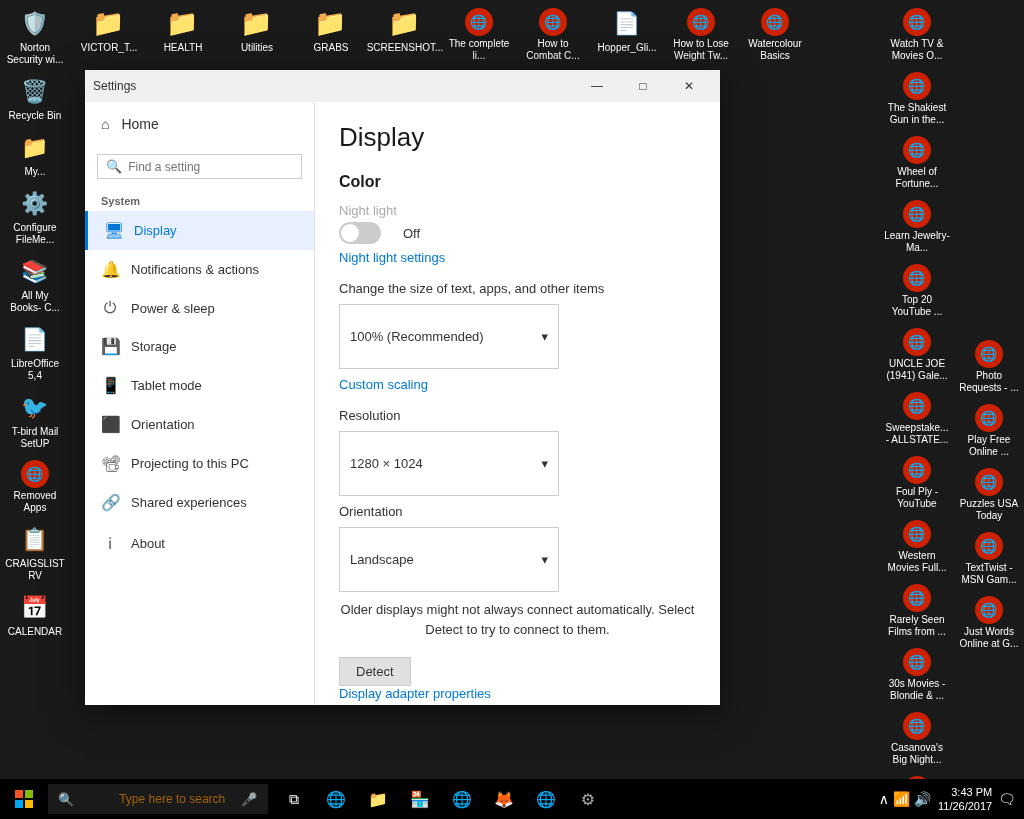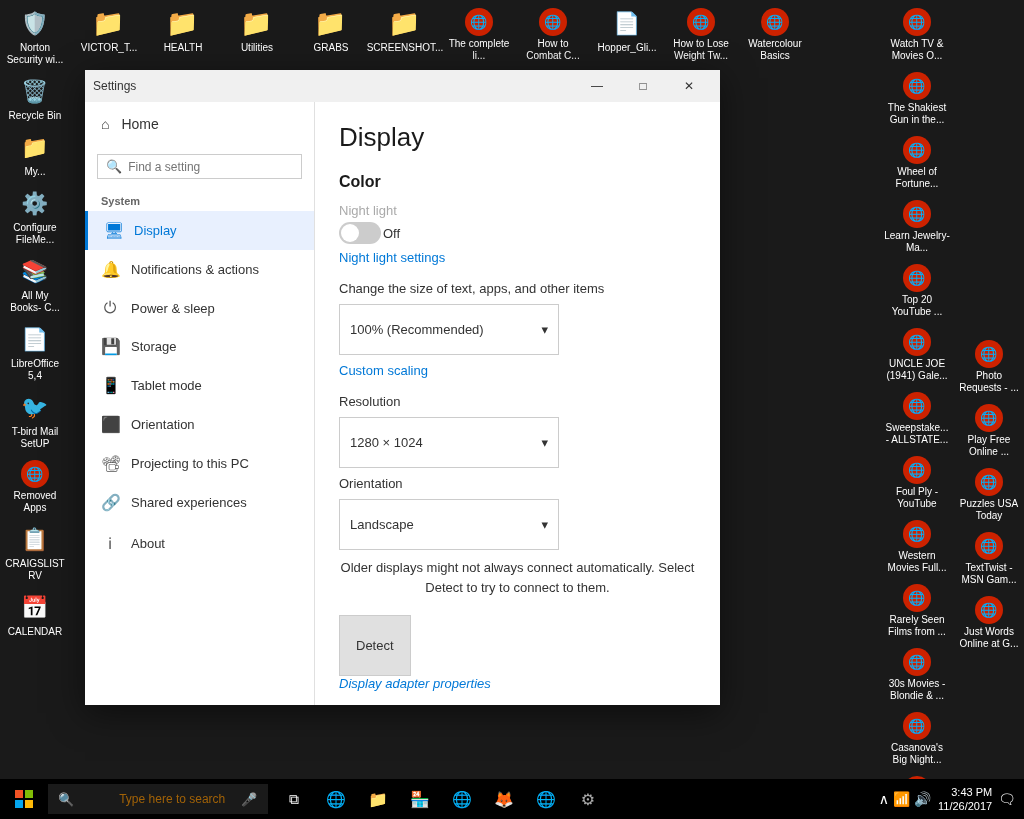--- a/index.html
+++ b/index.html
@@ -256,21 +256,21 @@
 
     .subsection-label {
       font-size: 13px;
       color: #666;
       margin-bottom: 4px;
     }
 
     .toggle-row {
       display: flex;
       align-items: center;
-      gap: 2px;
+      gap: 22px;
       margin-bottom: 6px;
     }
 
     .toggle {
       width: 42px;
       height: 22px;
       background: #ccc;
       border-radius: 11px;
       position: relative;
       cursor: pointer;
@@ -304,35 +304,35 @@
 
     .body-label {
       font-size: 13px;
       color: #333;
       margin-bottom: 8px;
     }
 
     .dropdown-select {
       width: 220px;
       border: 1px solid #ccc;
-      padding: 17px 10px;
+      padding: 24px 10px;
       font-size: 13px;
       color: #333;
       background: #fff;
       display: flex;
       align-items: center;
       justify-content: space-between;
       cursor: pointer;
       margin-bottom: 8px;
     }
 
     .detect-btn {
       background: #e0e0e0;
       border: 1px solid #ccc;
-      padding: 22px 16px;
+      padding: 6px 16px;
       font-size: 13px;
       color: #333;
       cursor: pointer;
       margin-top: 8px;
     }
 
     .multiple-displays-desc {
       font-size: 13px;
       color: #333;
       margin-bottom: 10px;
@@ -696,21 +696,21 @@
           <span>Landscape</span>
           <span>▾</span>
         </div>
 
 
         <p class="multiple-displays-desc">Older displays might not always connect automatically. Select Detect to try to connect to them.</p>
 
         <button class="detect-btn">Detect</button>
 
         <br>
-        <a class="link-text" style="margin-top:0;font-style:italic;">Display adapter properties</a>
+        <a class="link-text" style="margin-top:0;">Display adapter properties</a>
       </div>
     </div>
   </div>
 </div>
 
 <div class="taskbar">
   <div class="taskbar-start">
     <svg width="18" height="18" viewBox="0 0 18 18">
       <rect x="0" y="0" width="8" height="8" fill="#f35325"></rect>
       <rect x="10" y="0" width="8" height="8" fill="#81bc06"></rect>

